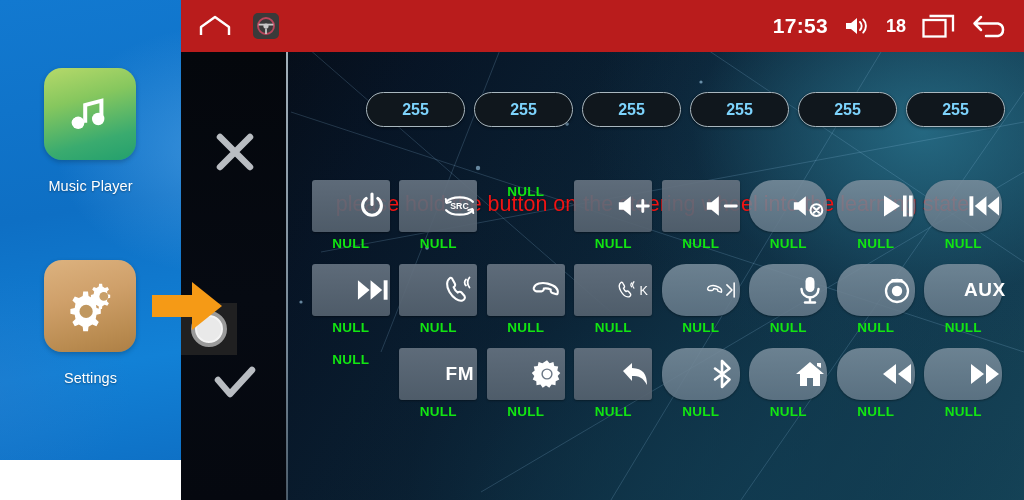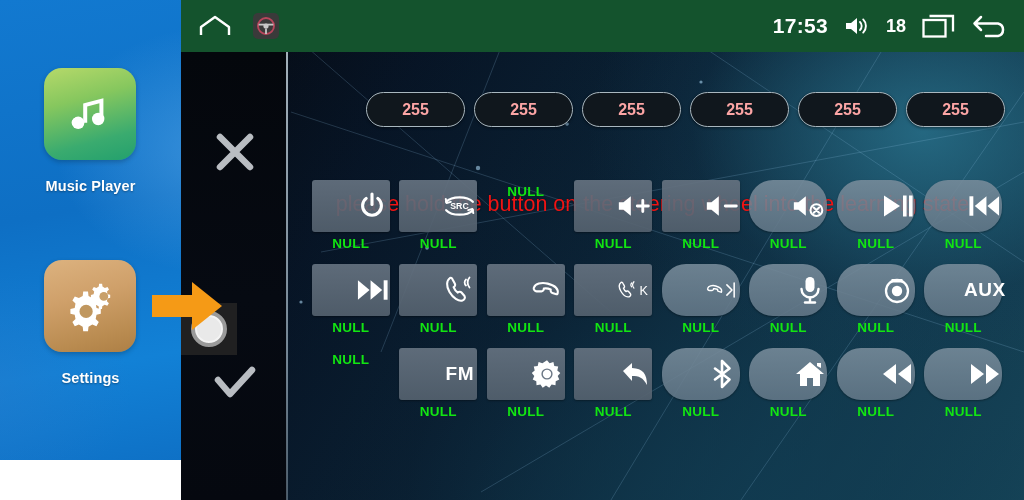--- a/index.html
+++ b/index.html
@@ -40,21 +40,21 @@
   }
   #tile-music { top: 68px;
     background: linear-gradient(165deg, #b6d96a 0%, #86c75e 35%, #3aab6f 75%, #23a06d 100%); }
   #tile-settings { top: 260px;
     background: linear-gradient(165deg, #dcb27f 0%, #cfa06a 40%, #b98b50 80%, #ad7f45 100%); }
   .app-label {
     position: absolute; left: 0; width: 181px;
     text-align: center;
     color: #ffffff;
     font-size: 14.5px;
-    font-weight: bold;
+    font-weight: normal;
     text-shadow: 0 1px 2px rgba(0,0,0,0.35);
     letter-spacing: .1px;
   }
   #label-music { top: 178px; }
   #label-settings { top: 370px; }
 
   
   #pointer-arrow {
     position: absolute;
     left: 152px; top: 279px;
@@ -84,21 +84,21 @@
     position: absolute; left: 181px; top: 0;
     width: 843px; height: 500px;
     background: #000;
     overflow: hidden;
   }
 
   
   #statusbar {
     position: absolute; left:0; top:0;
     width: 843px; height: 52px;
-    background: #14532d;
+    background: #b91c1c;
     z-index: 20;
   }
   .sb-left { position:absolute; left:18px; top:0; height:52px; display:flex; align-items:center; gap:22px; }
   .sb-right { position:absolute; right:16px; top:0; height:52px; display:flex; align-items:center; gap:16px; }
   #sb-clock { color:#fff; font-size:21px; font-weight:bold; letter-spacing:.3px; }
   #sb-volume-value { color:#fff; font-size:18px; font-weight:bold; }
   #sb-steering-wheel-icon {
     width: 26px; height: 26px; border-radius:5px;
     background:#3a3a3a;
     display:flex; align-items:center; justify-content:center;
@@ -135,21 +135,21 @@
   #chips {
     position:absolute; left:106px; top:40px; width:737px;
     display:flex; z-index:6;
   }
   .chip {
     width: 99px; height: 35px;
     margin-left: 9px;
     border-radius: 18px;
     background: #10171d;
     border: 1.6px solid #a9b7bf;
-    color: #fca5a5;
+    color: #7dd3fc;
     font-size: 16px; font-weight: bold;
     display:flex; align-items:center; justify-content:center;
     box-shadow: 0 1px 3px rgba(0,0,0,.45);
   }
   .chip:first-child { margin-left: 79px; }
 
   
   #warning {
     position:absolute; left:106px; top:140px; width:737px;
     color:#f01414;

